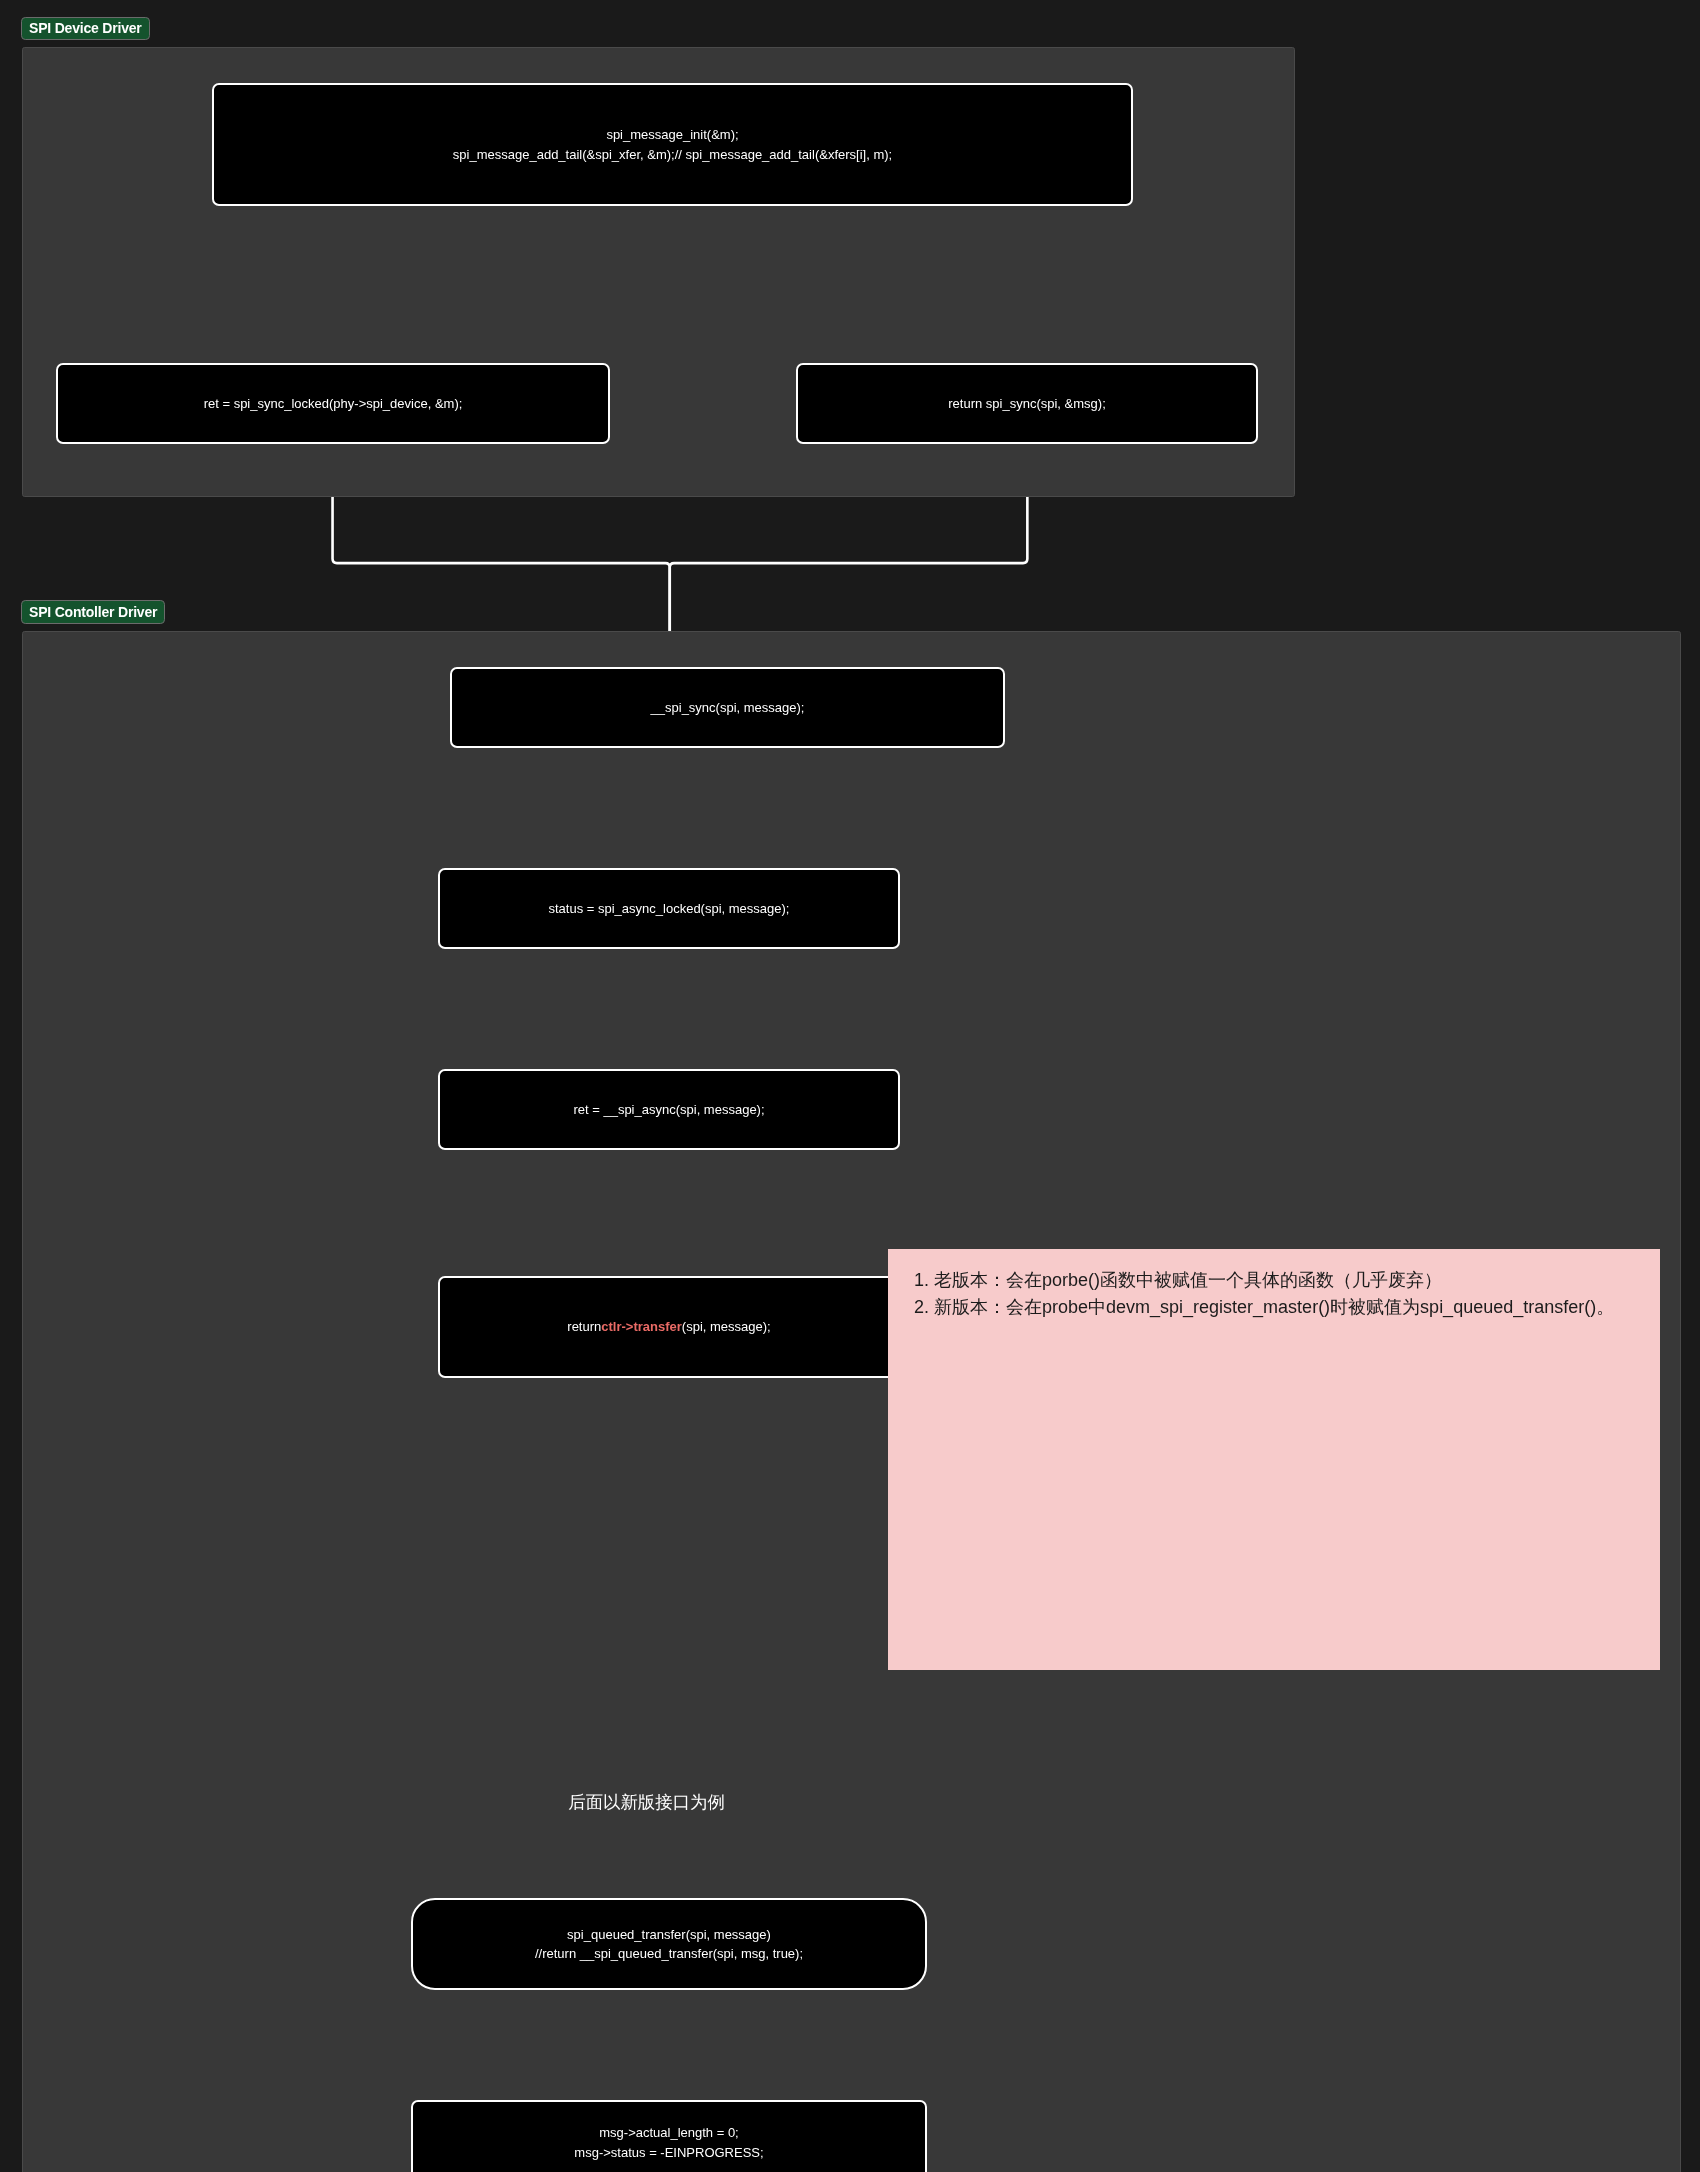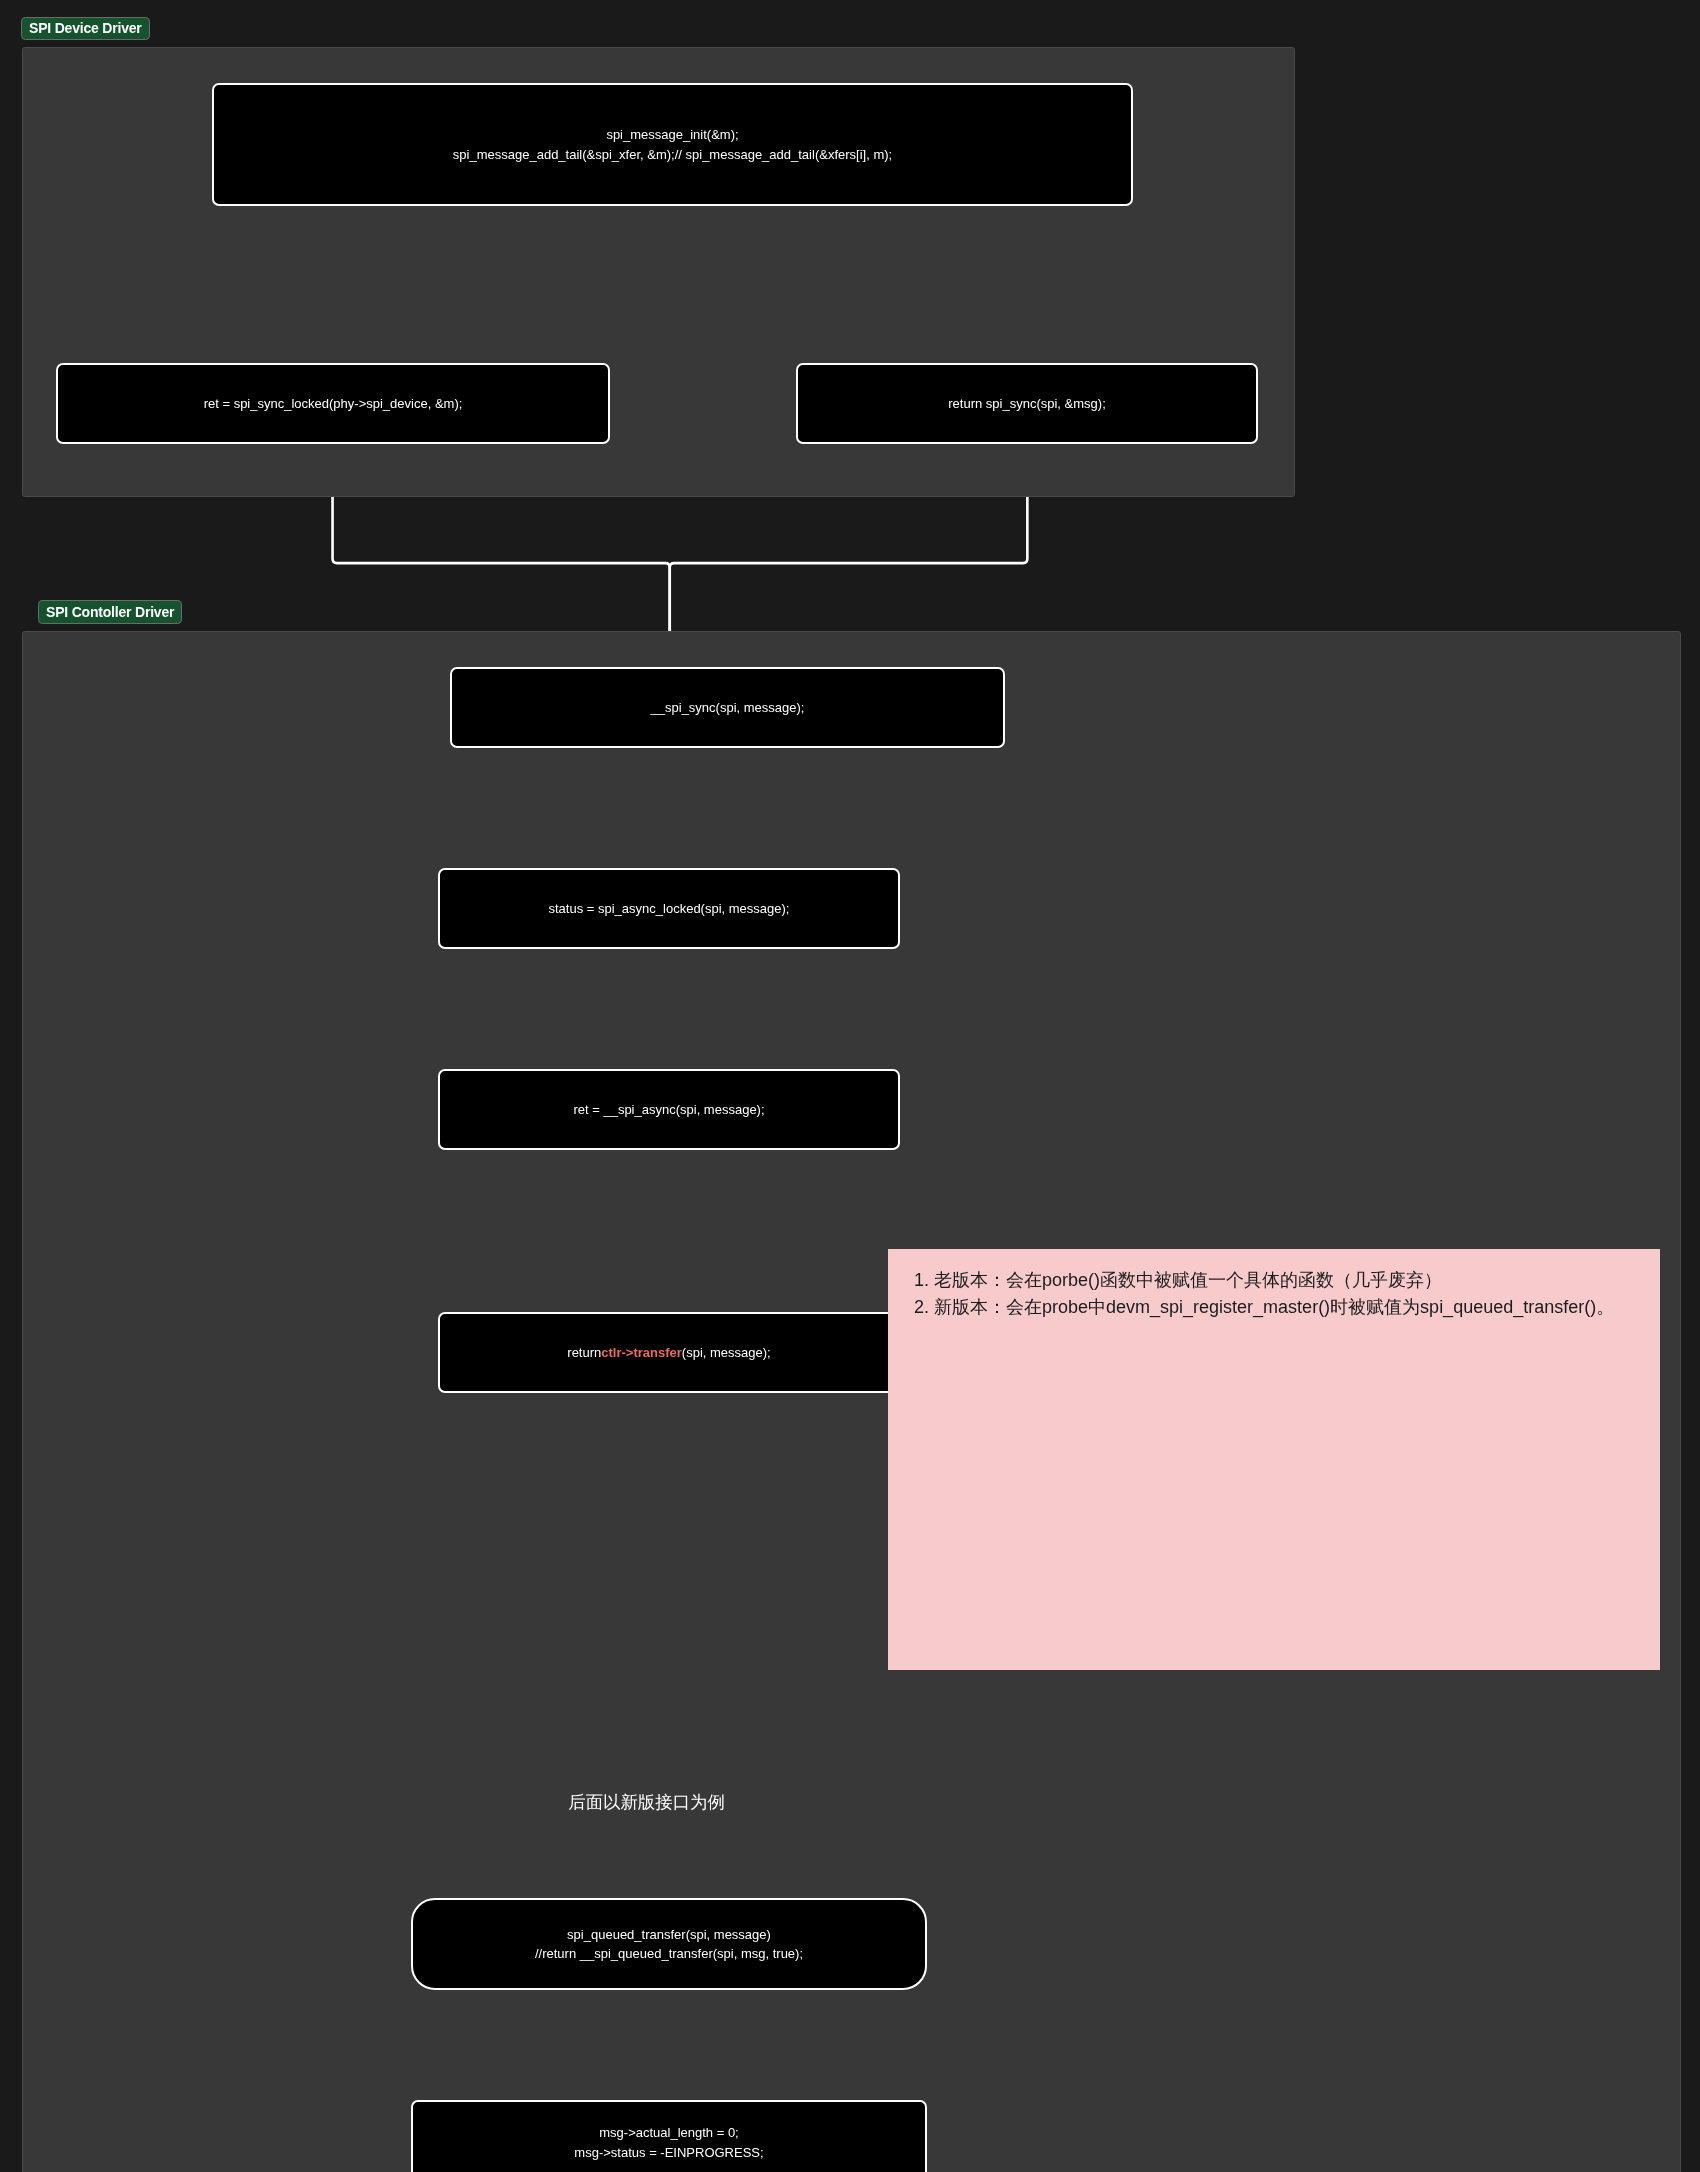--- a/index.html
+++ b/index.html
@@ -34,21 +34,21 @@
     color: #ffffff;
     font-size: 14px;
     font-weight: bold;
     letter-spacing: -0.2px;
     padding: 3.5px 7px 4.3px 7px;
     white-space: nowrap;
     box-sizing: border-box;
     line-height: 1;
   }
   #label-device { left: 21px; top: 16.5px;   }
-  #label-ctrl   { left: 38px; top: 600px; }
+  #label-ctrl   { left: 21px; top: 600px; }
 
   
   .node {
     position: absolute;
     background: #000000;
     border: 2.2px solid #ffffff;
     border-radius: 7px;
     box-sizing: border-box;
     color: #ffffff;
     display: flex;
@@ -60,21 +60,21 @@
     white-space: pre-line;
     padding: 2.6px 7.8px;
   }
 
   #node-init        { left: 212px;  top: 83px;  width: 921px; height: 123px; }
   #node-synclocked  { left: 56px;  top: 363px;  width: 554px; height: 81px; }
   #node-returnsync  { left: 796px; top: 363px;  width: 462px; height: 81px; }
   #node-spisync     { left: 450px; top: 667px; width: 555px; height: 81px; }
   #node-asynclocked { left: 438px; top: 868px; width: 462px; height: 81px; }
   #node-spiasync    { left: 438px; top: 1069px; width: 462px; height: 81px; }
-  #node-ctlrtrans   { left: 438px; top: 1312px; width: 462px; height: 81px; text-align: right; }
+  #node-ctlrtrans   { left: 438px; top: 1276px; width: 462px; height: 102px; text-align: right; }
   #node-queued      { left: 411px;  top: 1898px; width: 516px; height: 92px; border-radius: 24px; }
   #node-actual      { left: 411px;  top: 2100px; width: 516px; height: 85px; }
 
   .accent-red { color: #ea6b66; font-weight: bold; }
 
   
   #note-transfer {
     position: absolute;
     left: 888px;
     top: 1249px;

